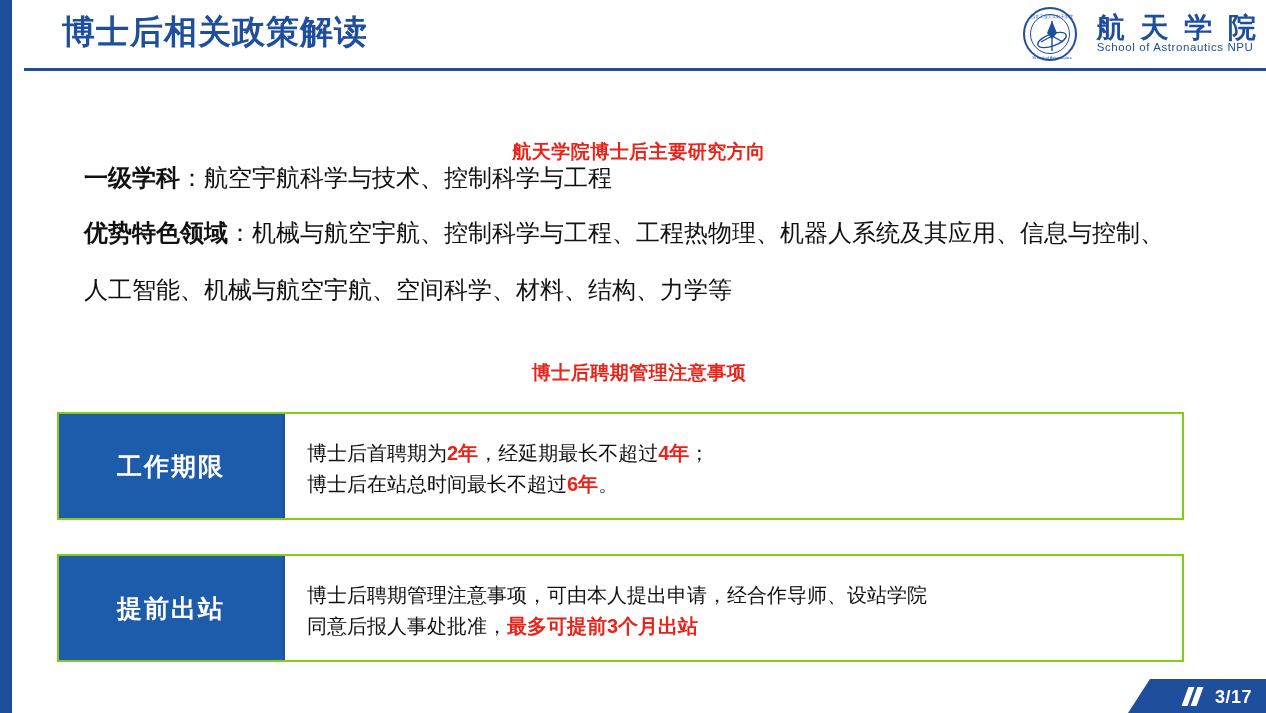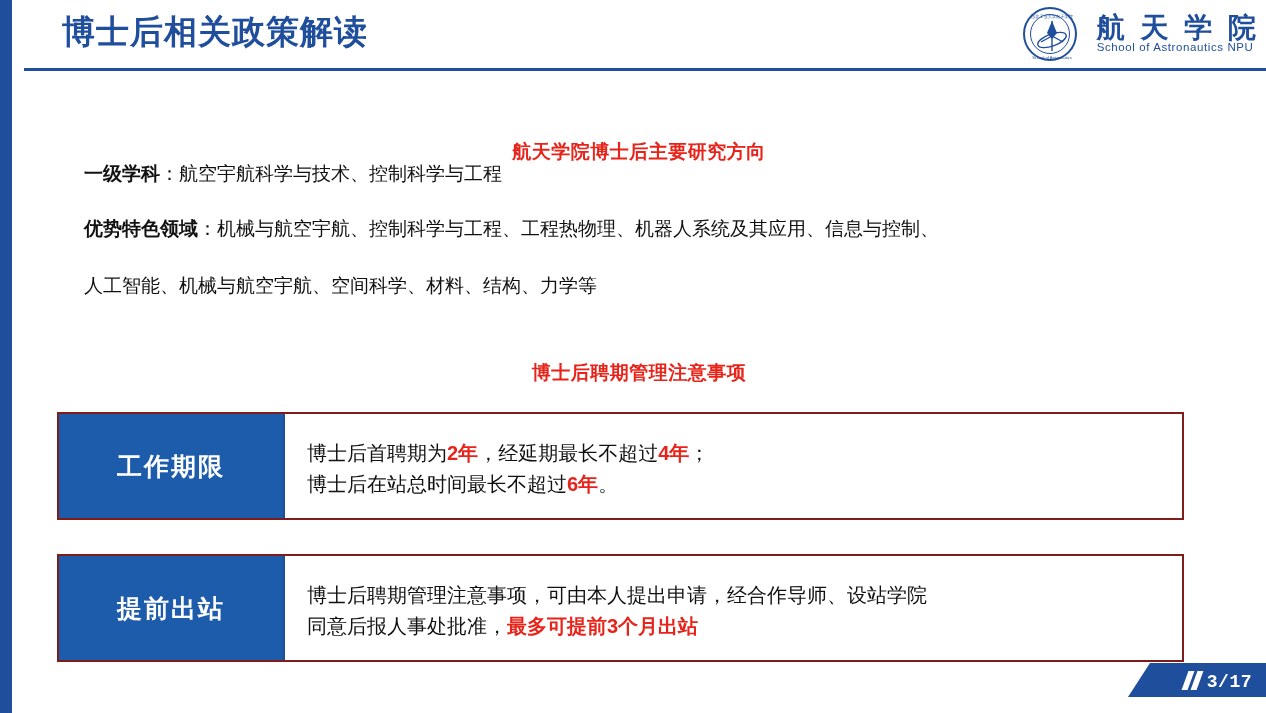--- a/index.html
+++ b/index.html
@@ -121,36 +121,36 @@
     color: #e8231a;
     font-weight: bold;
     font-size: 19px;
     letter-spacing: 0.5px;
   }
   #heading-1 { position: absolute; left: 0; right: 0; top: 35px; margin-top: 32px; }
   #heading-2 { position: absolute; left: 0; right: 0; top: 288px; }
 
   .para {
     position: absolute;
-    font-size: 19px;
+    font-size: 24px;
     color: #111111;
     line-height: 1.5;
     white-space: nowrap;
   }
   .para b { font-weight: bold; }
   #para-1 { left: 72px; top: 88px; }
   #para-2 { left: 72px; top: 143px; }
   #para-3 { left: 72px; top: 200px; }
 
   
   .ibox {
     position: absolute;
     left: 45px;
     right: 82px;
-    border: 2px solid #7f1d1d;
+    border: 2px solid #84cc16;
     display: flex;
     box-sizing: border-box;
     background: #ffffff;
   }
   #box-1 { top: 340px; height: 108px; }
   #box-2 { top: 482px; height: 108px; }
 
   .ibox-label {
     width: 224px;
     flex: none;
@@ -174,24 +174,23 @@
     color: #111111;
     line-height: 1.55;
   }
   .ibox-body .red { color: #e8231a; font-weight: bold; }
   .ibox-body .line { white-space: nowrap; }
 
   
   .pagenum {
     position: absolute;
     right: 0;
-    bottom: 16px;
+    bottom: 0;
     height: 34px;
     width: 138px;
-    font-family: Liberation Mono, monospace;
   }
   .pagenum .bg {
     position: absolute;
     right: 0;
     bottom: 0;
     width: 138px;
     height: 34px;
     background: #1f4e9c;
     clip-path: polygon(22px 0, 138px 0, 138px 34px, 0 34px);
   }

